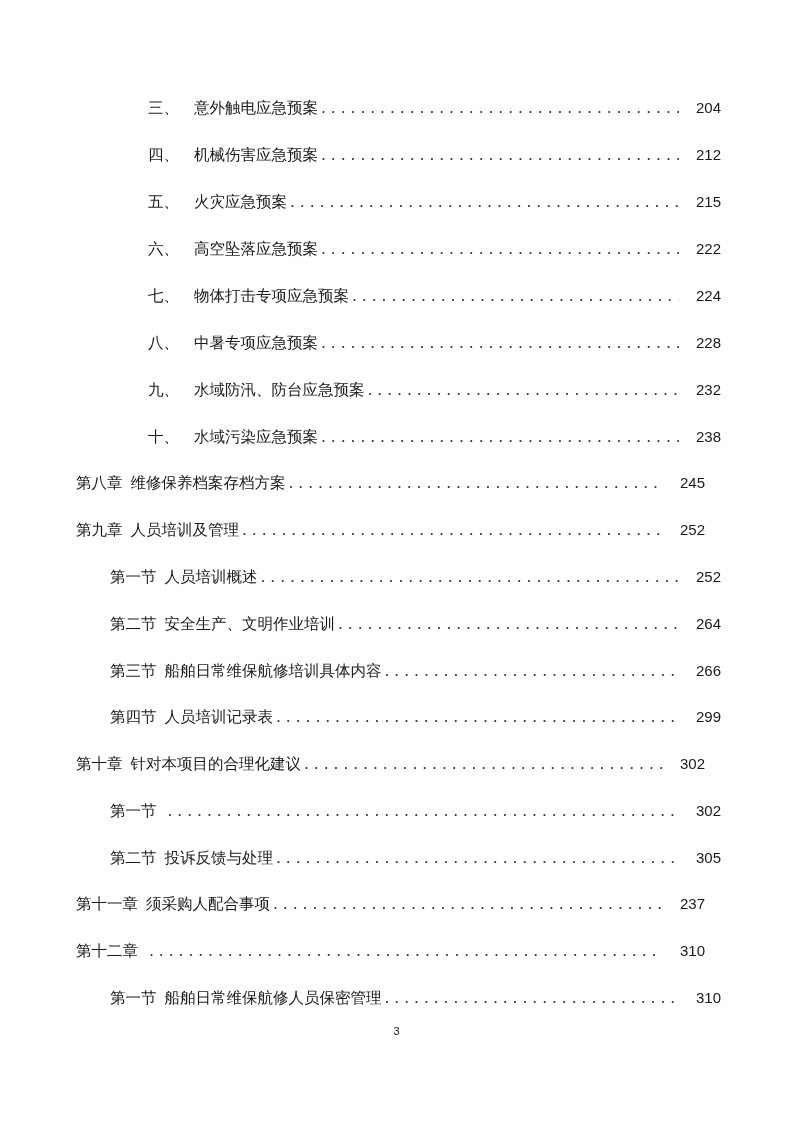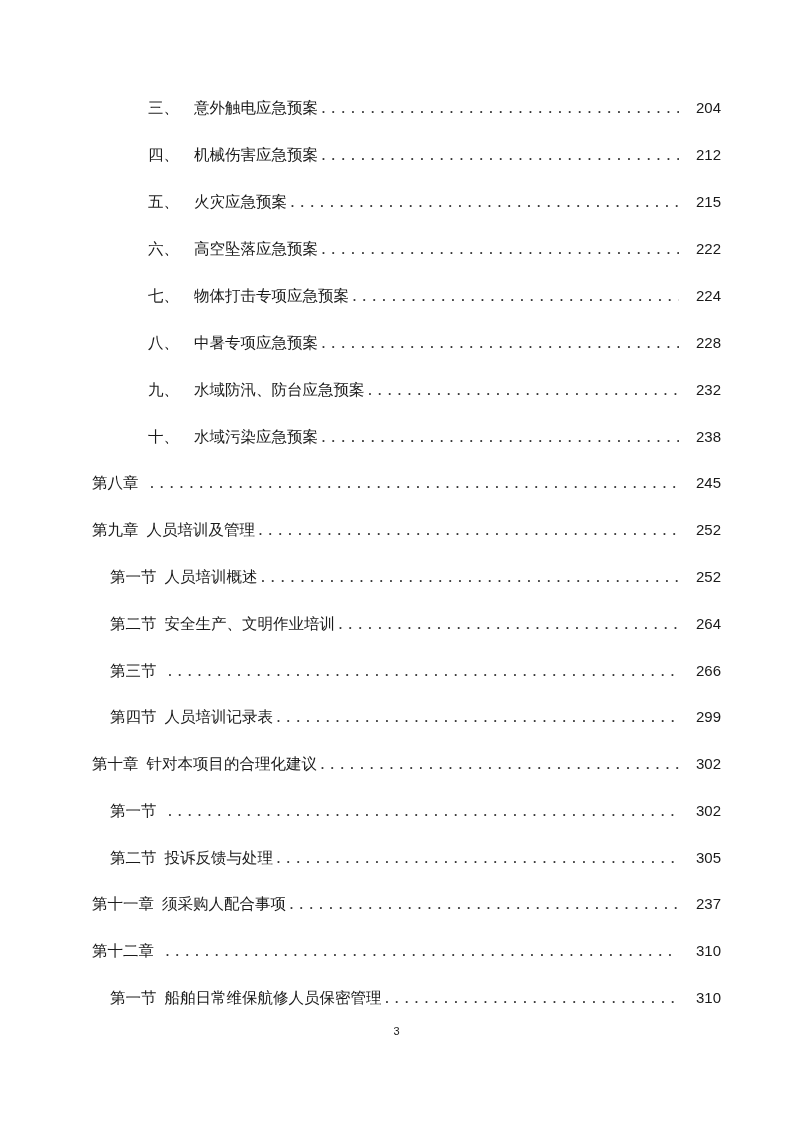--- a/index.html
+++ b/index.html
@@ -1,19 +1,19 @@
 <!DOCTYPE html>
 <html><head>
 <meta charset="utf-8">
 <style>
   html, body { margin: 0; padding: 0; background: #ffffff; }
   body { width: 793px; height: 1122px; position: relative; overflow: hidden;
          font-family: "DejaVu Serif", "Liberation Serif", serif; color: #1a1a1a; }
   .toc { position: absolute; left: 0; top: 0; width: 793px; }
-  .row { position: absolute; left: 92px; width: 629px; height: 24px;
+  .row { position: absolute; left: 76px; width: 629px; height: 24px;
          display: flex; align-items: baseline; font-size: 15.5px; line-height: 24px; }
   .row.l2 { left: 110px; width: 611px; text-align: center; }
   .row.l3 { left: 148px; width: 573px; }
   .num { white-space: nowrap; }
   .title { white-space: nowrap; font-family: Liberation Mono, monospace; }
   .l3 .num { width: 46px; display: inline-block; }
   .l1 .num, .l2 .num { margin-right: 8px; }
   .leader { flex: 1; overflow: hidden; white-space: nowrap; margin: 0 3px;
             letter-spacing: 3.2px; color: #333; }
   .leader::before { content: ". . . . . . . . . . . . . . . . . . . . . . . . . . . . . . . . . . . . . . . . . . . . . . . . . . . . . . . . . . . . . . . . . . . . . . . . . . . . . . . . . . . . . . . . . . . . . . . ."; letter-spacing: 0; }
@@ -68,20 +68,21 @@
     <span class="page">232</span>
   </div>
   <div class="row l3" style="top:425px">
     <span class="num">十、</span>
     <span class="title">水域污染应急预案</span>
     <span class="leader"></span>
     <span class="page">238</span>
   </div>
   <div class="row l1" style="top:471px">
     <span class="num">第八章</span>
+    <span class="title">维修保养档案存档方案</span>
     <span class="leader"></span>
     <span class="page">245</span>
   </div>
   <div class="row l1" style="top:518px">
     <span class="num">第九章</span>
     <span class="title">人员培训及管理</span>
     <span class="leader"></span>
     <span class="page">252</span>
   </div>
   <div class="row l2" style="top:565px">
@@ -91,20 +92,21 @@
     <span class="page">252</span>
   </div>
   <div class="row l2" style="top:612px">
     <span class="num">第二节</span>
     <span class="title">安全生产、文明作业培训</span>
     <span class="leader"></span>
     <span class="page">264</span>
   </div>
   <div class="row l2" style="top:659px">
     <span class="num">第三节</span>
+    <span class="title">船舶日常维保航修培训具体内容</span>
     <span class="leader"></span>
     <span class="page">266</span>
   </div>
   <div class="row l2" style="top:705px">
     <span class="num">第四节</span>
     <span class="title">人员培训记录表</span>
     <span class="leader"></span>
     <span class="page">299</span>
   </div>
   <div class="row l1" style="top:752px">

